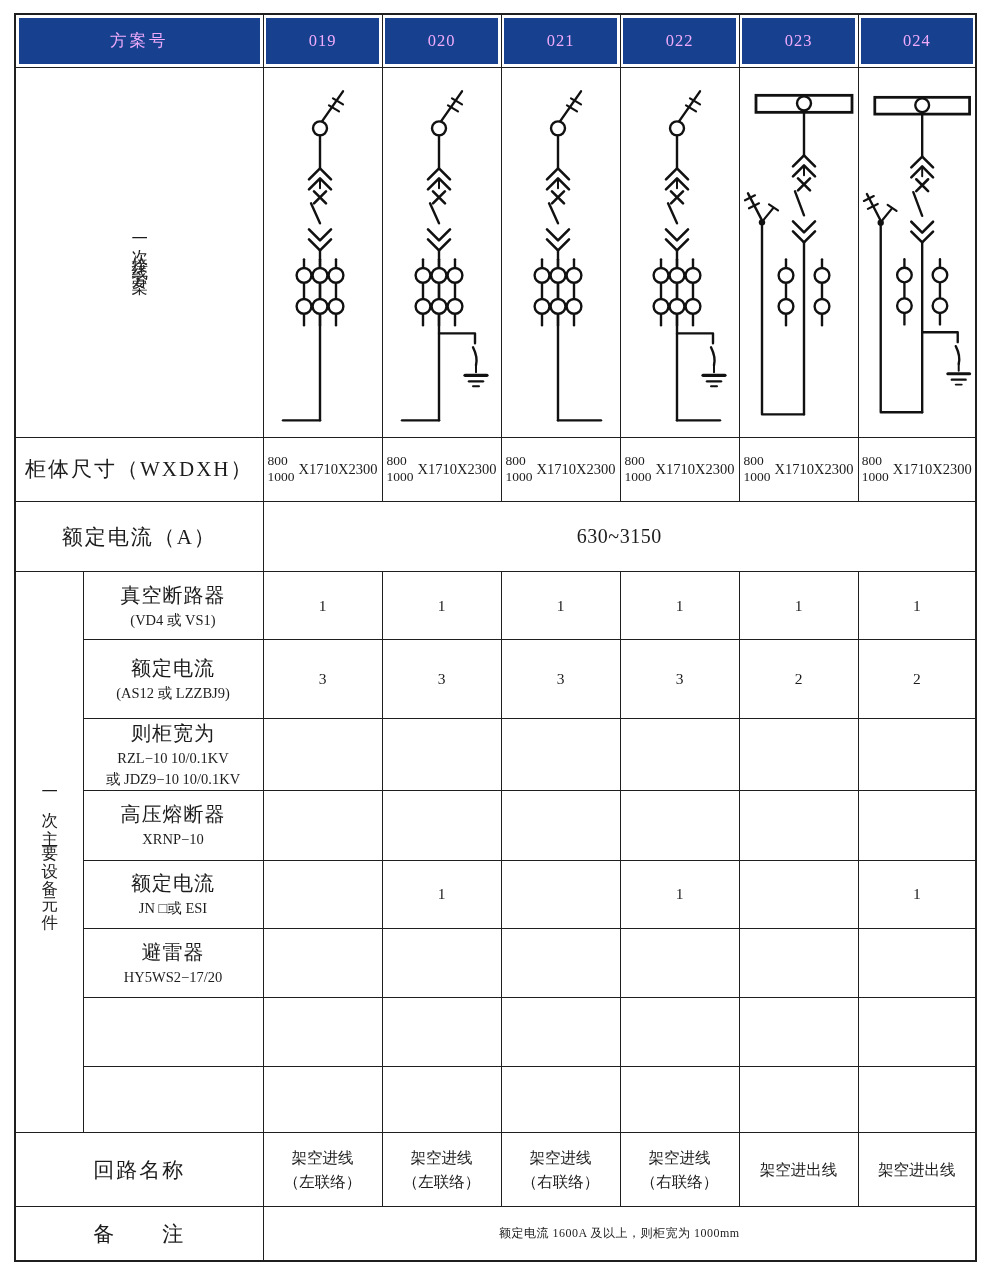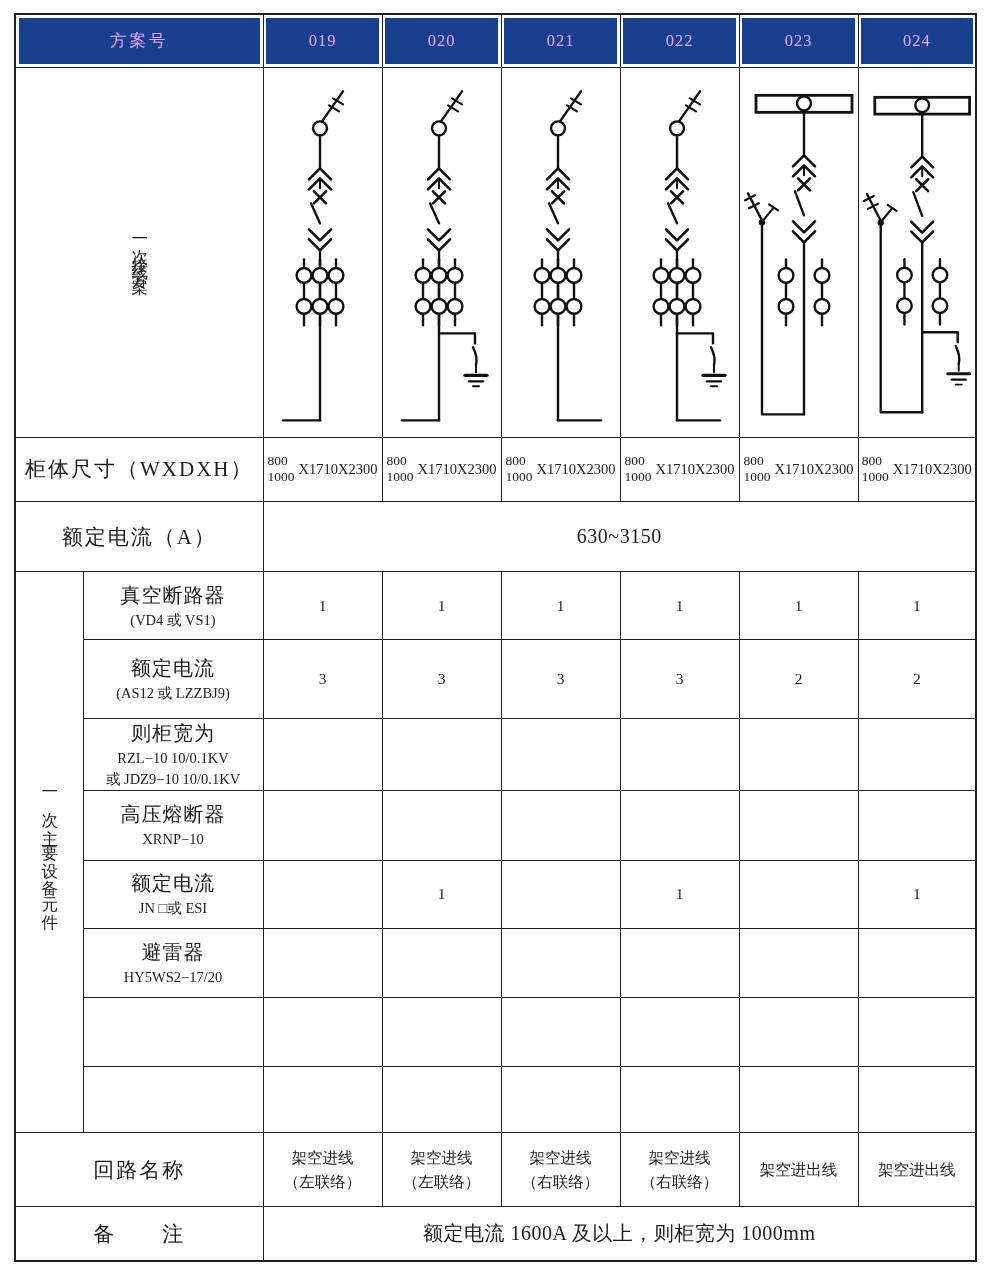--- a/index.html
+++ b/index.html
@@ -61,21 +61,21 @@
   .dwrap{width:100%;height:100%;display:flex;align-items:center;justify-content:center}
   .dwrap svg{display:block;width:100%;height:100%}
   .dim{display:flex;align-items:center;justify-content:center;gap:4px}
   .frac{display:flex;flex-direction:column;align-items:flex-start;font-size:13.5px;line-height:1.2}
   .size{font-size:14.5px}
   .ename span{display:block;line-height:1.45}
   .ename .l1{font-size:20px;letter-spacing:1px}
   .ename .l2,.ename .l3{font-size:14.5px}
   .val{font-size:15.5px}
   .circ span{display:block;line-height:1.5;font-size:15.5px}
-  .remark-val{font-size:20px;letter-spacing:0.5px}
+  .remark-val{font-size:12px;letter-spacing:0.5px}
   .rated-val{font-size:20px;letter-spacing:0.5px}
 </style>
 </head>
 <body>
 
 <table class="spec">
   <colgroup>
     <col style="width:68px">
       <col style="width:180px">
     <col style="width:119px">

